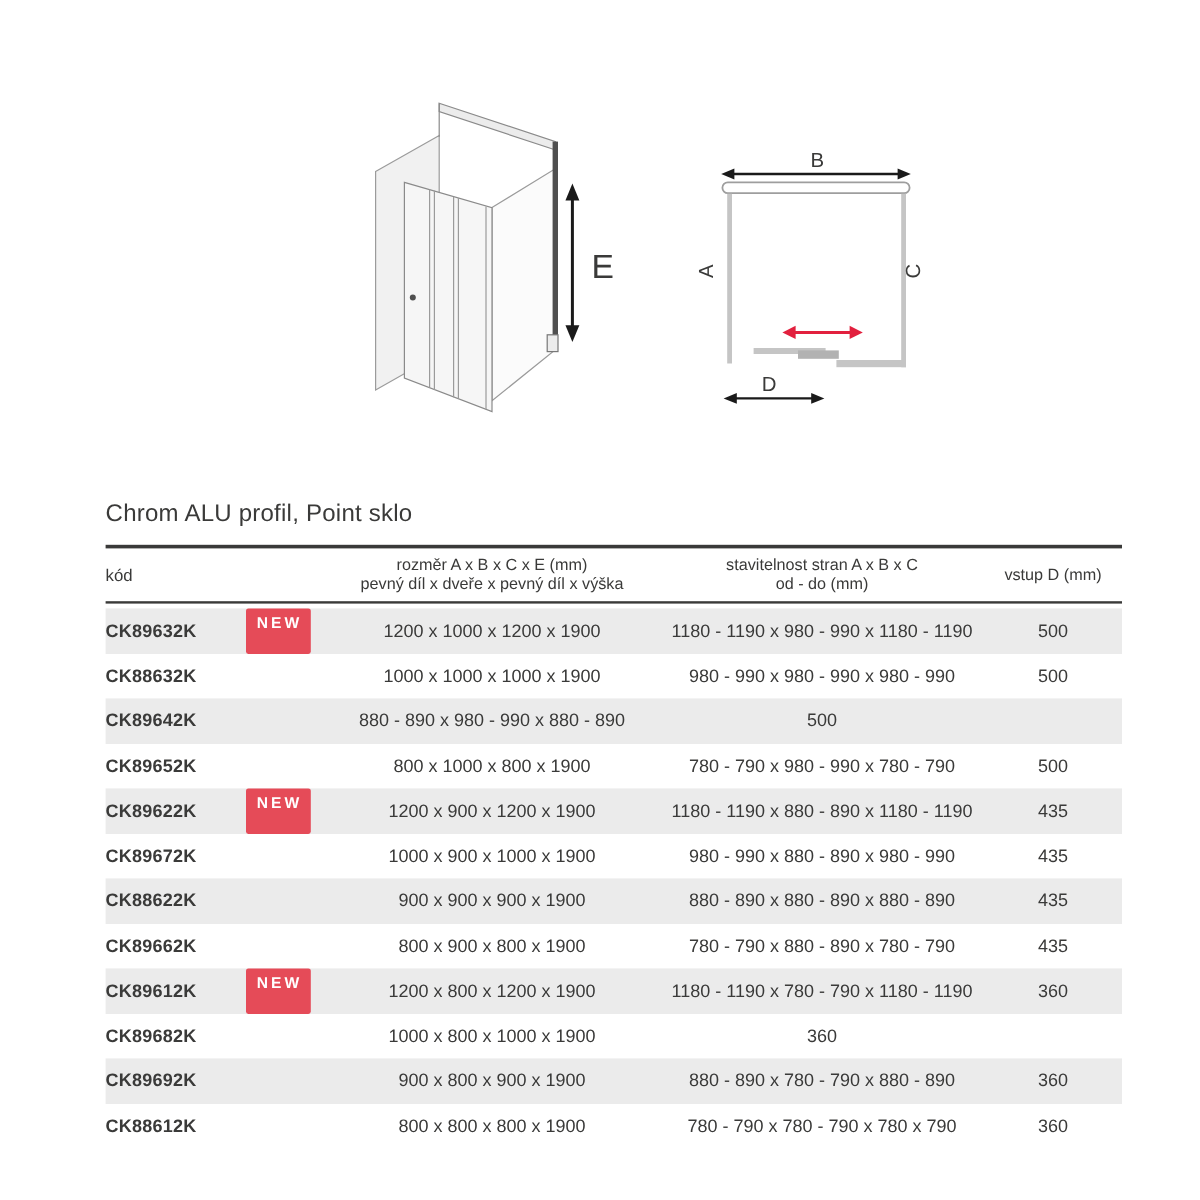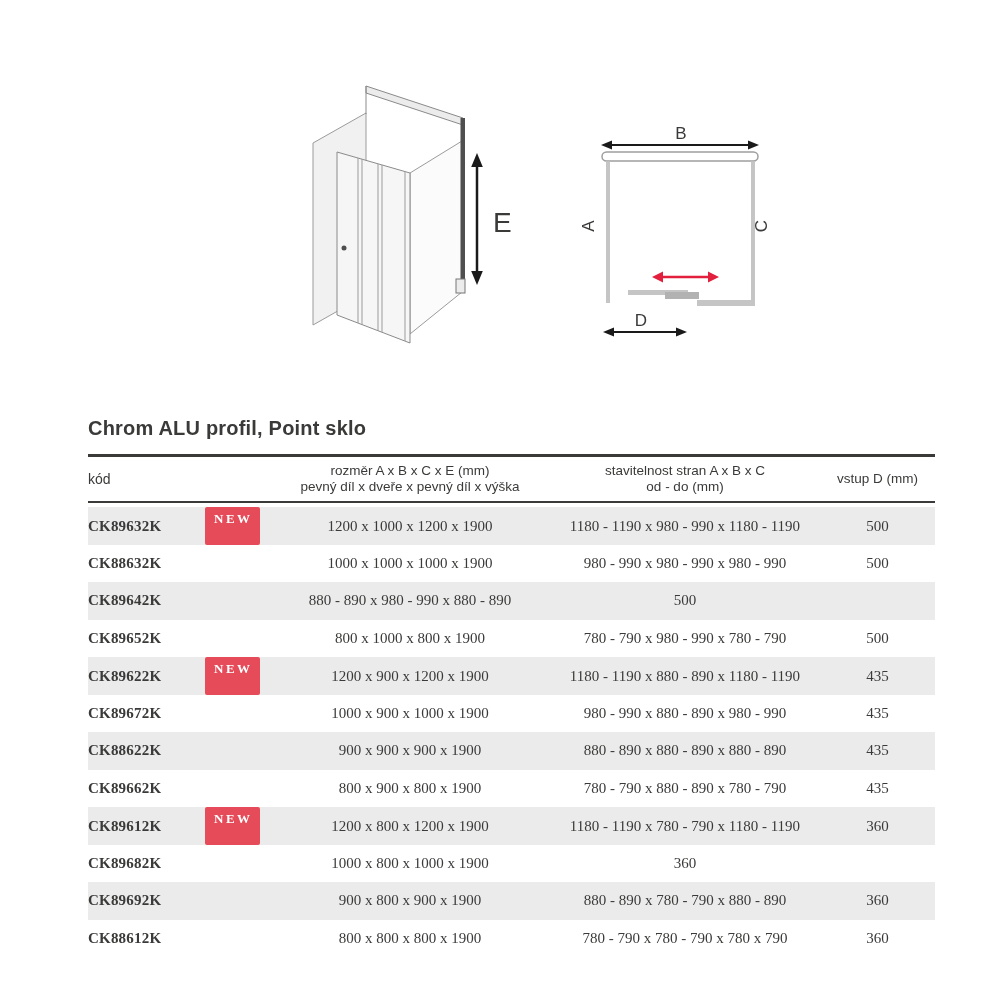--- a/index.html
+++ b/index.html
@@ -20,21 +20,21 @@
   #iso-diagram { position: absolute; left: 285px; top: 70px; }
   #topview-diagram { position: absolute; left: 575px; top: 105px; }
   .diagram-label { font-family: "Liberation Sans", "DejaVu Sans", sans-serif; fill: #3a3a39; }
 
   
   #title {
     position: absolute;
     left: 88px;
     top: 417px;
     font-size: 20px;
-    font-weight: bold;
+    font-weight: normal;
     letter-spacing: 0.2px;
     color: #3a3a39;
   }
 
   
   #spec-table {
     position: absolute;
     left: 88px;
     top: 454px;
     width: 847px;
@@ -51,21 +51,20 @@
   }
   #table-header .hcell { text-align: center; }
   #table-header .hcell.first { text-align: left; font-size: 14px; }
   #table-body { margin-top: 4px; }
   .trow {
     display: grid;
     grid-template-columns: 117px 65px 280px 270px 115px;
     align-items: center;
     height: 37.5px;
     font-size: 15px;
-    font-family: Liberation Serif, serif;
   }
   .trow.shaded { background: #ebebeb; }
   .trow.plain { background: #ffffff; }
   .cell.code { font-weight: bold; padding-left: 0px; letter-spacing: 0.2px; }
   .cell.badge-cell { text-align: left; }
   .cell.dim, .cell.adj, .cell.entry { text-align: center; white-space: nowrap; }
   .new-badge {
     display: inline-block;
     background: #e54b58;
     color: #ffffff;

